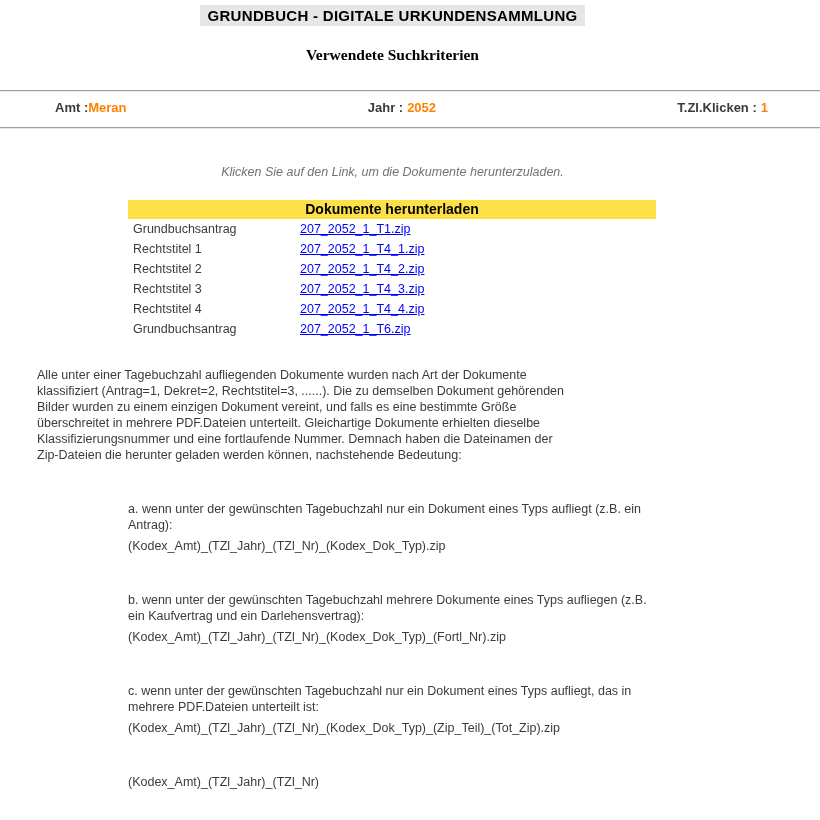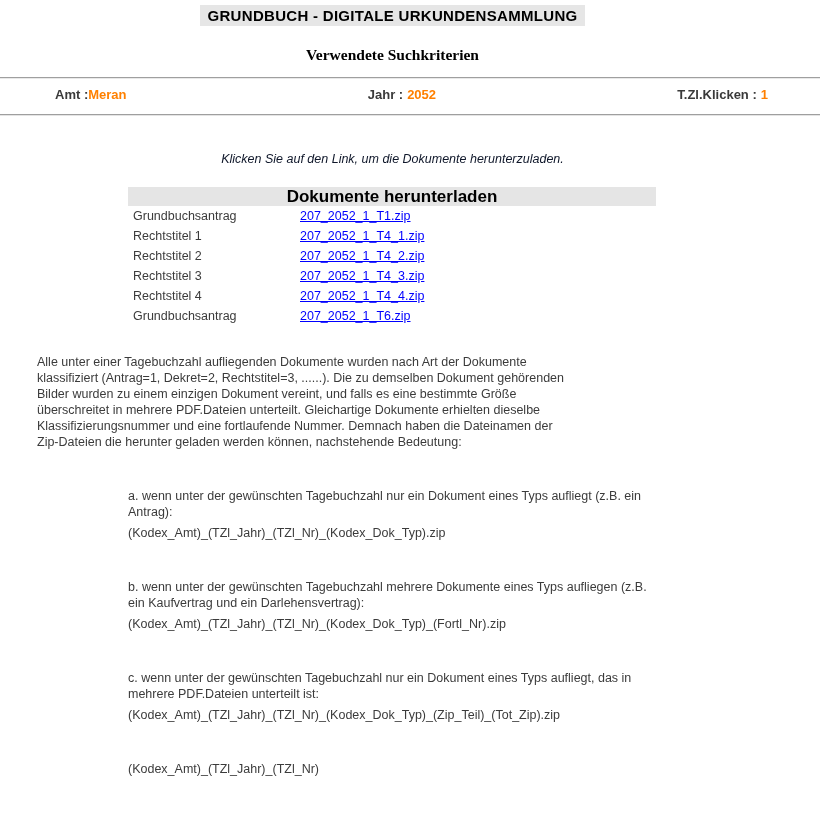--- a/index.html
+++ b/index.html
@@ -40,21 +40,21 @@
     margin-top: 20px;
   }
   .subtitle-row .subtitle-text {
     font-family: "Liberation Serif", serif;
     font-size: 15.5px;
     font-weight: bold;
     color: #000000;
   }
   
   .criteria-bar {
-    margin-top: 13px;
+    margin-top: 26px;
     width: 820px;
     border-top: 1px solid #9f9f9f;
     border-bottom: 1px solid #9f9f9f;
     box-shadow: 0 1px 0 #e4e4e4, inset 0 1px 0 #e9e9e9;
     background: #ffffff;
     display: flex;
     align-items: center;
     justify-content: space-between;
     padding: 9px 52px 12px 55px;
     box-sizing: border-box;
@@ -64,36 +64,36 @@
   }
   .criteria-item { white-space: nowrap; }
   .criteria-item .val { color: #ff8000; }
   .criteria-item .val-gap { margin-left: 4px; }
   
   .instruction-row {
     margin-top: 37px;
     width: 785px;
     text-align: center;
     font-style: italic;
-    color: #0f172a;
+    color: #737373;
   }
   
   .downloads-table {
     width: 528px;
     margin: 21px 0 0 128px;
     border-collapse: collapse;
   }
   .downloads-header {
-    background: #e5e5e5;
+    background: #fde047;
     color: #000000;
     font-weight: bold;
     text-align: center;
     height: 17px;
     line-height: 17px;
-    font-size: 17px;
+    font-size: 14px;
   }
   .download-row { height: 20px; }
   .download-row .doc-label {
     width: 165px;
     padding-left: 5px;
     vertical-align: middle;
   }
   .download-row .doc-link-cell { vertical-align: middle; }
   a.download-link {
     color: #0000ff;

